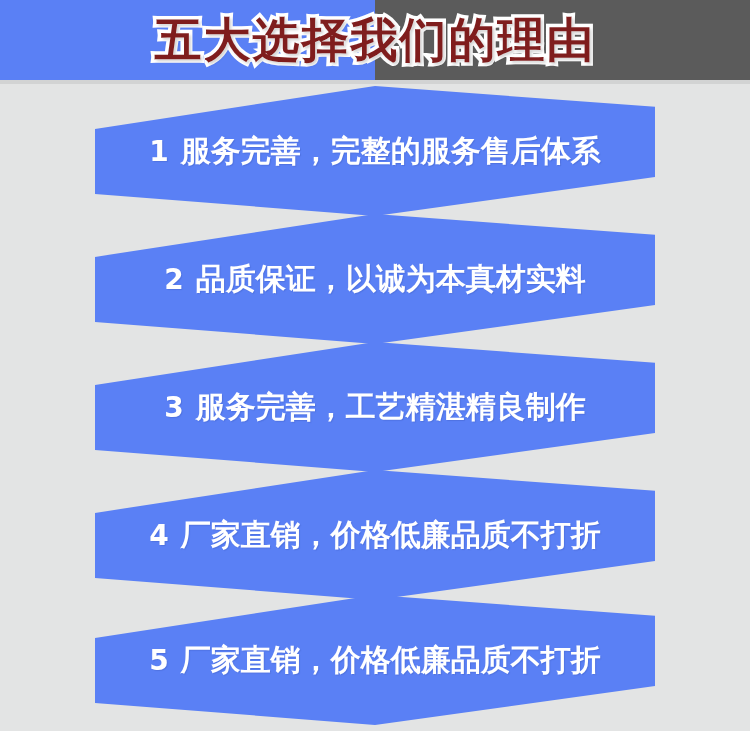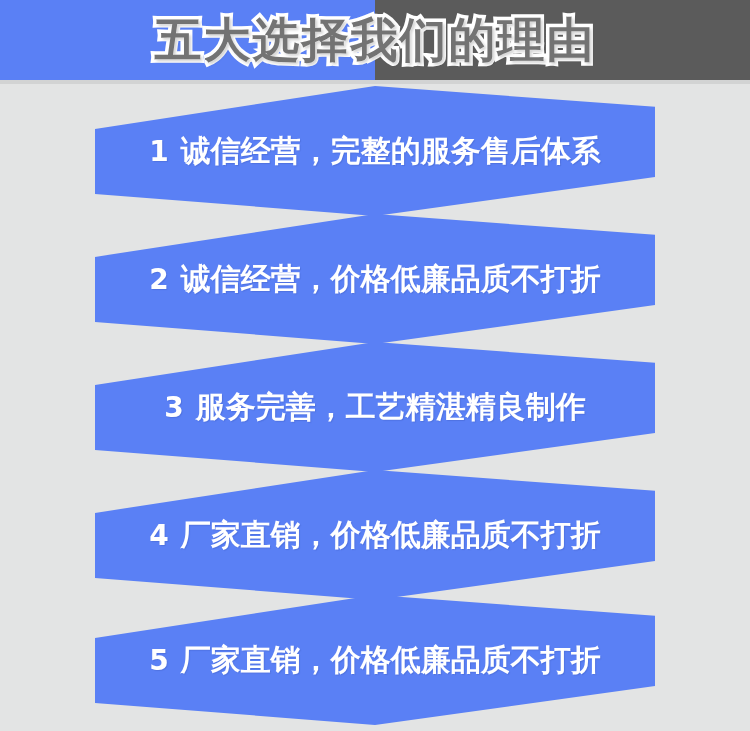--- a/index.html
+++ b/index.html
@@ -50,21 +50,21 @@
     left: 0;
     top: 0;
     width: 750px;
     height: 80px;
     display: flex;
     align-items: center;
     justify-content: center;
     font-size: 47px;
     font-weight: bold;
     letter-spacing: 2px;
-    color: #737373;
+    color: #7f1d1d;
     -webkit-text-stroke: 7px #ffffff;
     paint-order: stroke fill;
     text-shadow:
       0 0 1px #ffffff,
       2px 2px 3px rgba(0,0,0,0.18);
     white-space: nowrap;
     font-family: "DejaVu Sans", "Liberation Sans", sans-serif;
   }
   .header-underline {
     position: absolute;
@@ -151,29 +151,29 @@
     <div class="header-title">五大选择我们的理由</div>
   </div>
   <div class="header-underline"></div>
 
   <div class="banner-list">
 
     <div class="banner banner-0">
       <div class="banner-shape"></div>
       <div class="banner-text">
         <span class="banner-index">1</span>
-        <span class="banner-label">诚信经营，完整的服务售后体系</span>
+        <span class="banner-label">服务完善，完整的服务售后体系</span>
       </div>
     </div>
 
     <div class="banner banner-1">
       <div class="banner-shape"></div>
       <div class="banner-text">
         <span class="banner-index">2</span>
-        <span class="banner-label">诚信经营，价格低廉品质不打折</span>
+        <span class="banner-label">品质保证，以诚为本真材实料</span>
       </div>
     </div>
 
     <div class="banner banner-2">
       <div class="banner-shape"></div>
       <div class="banner-text">
         <span class="banner-index">3</span>
         <span class="banner-label">服务完善，工艺精湛精良制作</span>
       </div>
     </div>

